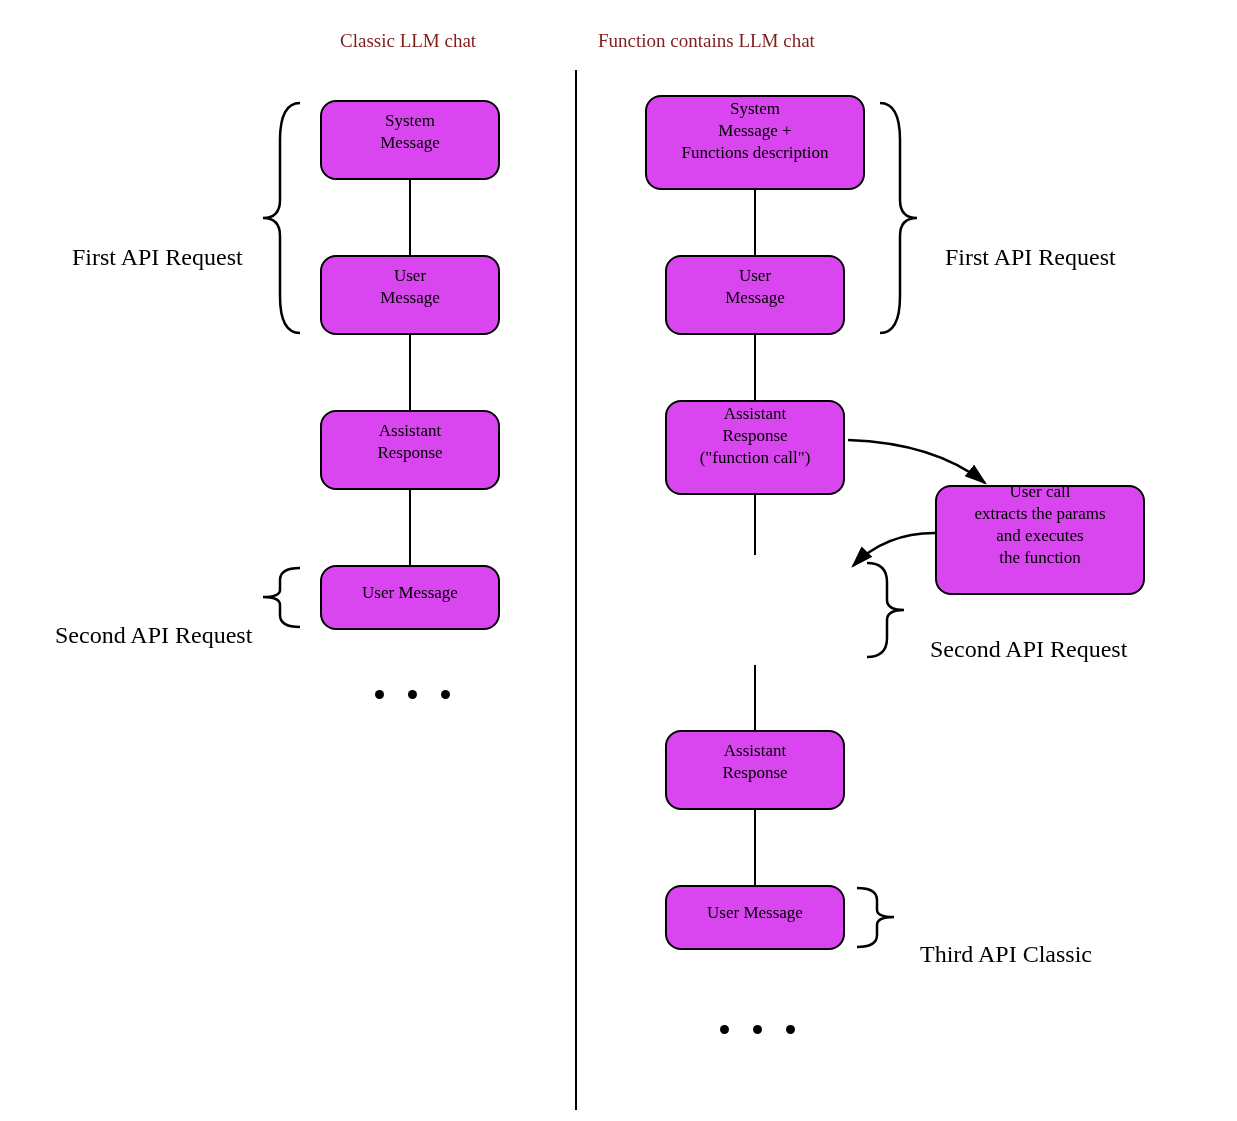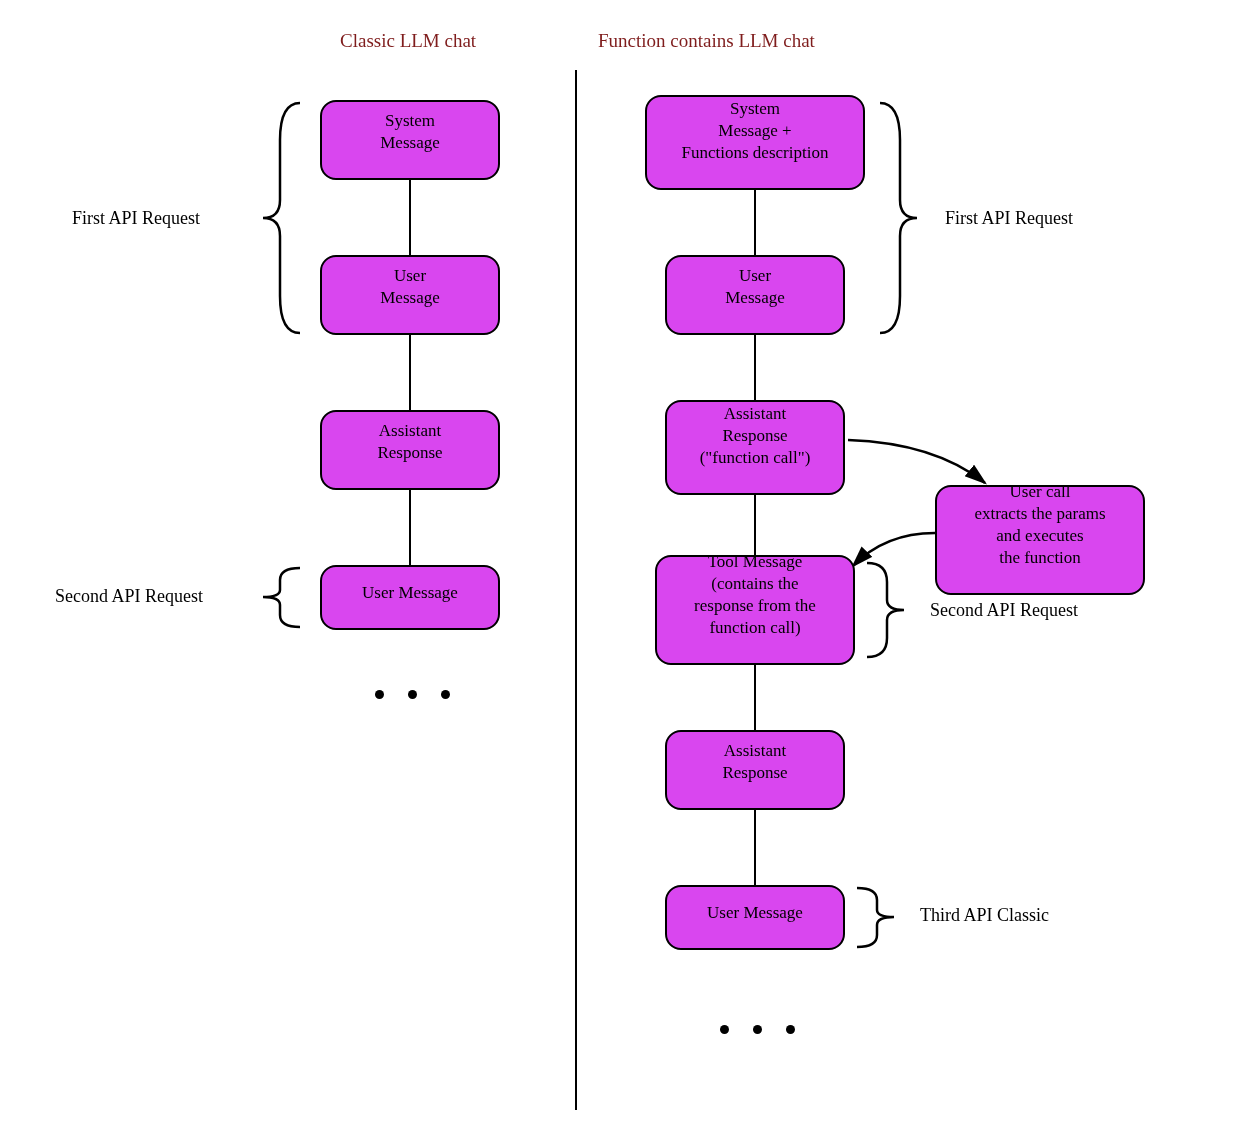--- a/index.html
+++ b/index.html
@@ -44,22 +44,23 @@
       width: 2px;
       background: #000;
     }
     .divider {
       position: absolute;
       width: 2px;
       background: #000;
     }
     .label {
       position: absolute;
-      font-size: 18px;
+      font-size: 24px;
       color: #000;
+      margin-top: 36px;
     }
     .dots {
       position: absolute;
       display: flex;
       gap: 24px;
     }
     .dot {
       width: 9px;
       height: 9px;
       background: #000;
@@ -154,26 +155,20 @@
   </svg>
   <svg style="position:absolute; left:845px; top:528px;" width="95" height="45" viewBox="0 0 95 45">
     <defs>
       <marker id="ah2" markerWidth="10" markerHeight="10" refX="8" refY="3" orient="auto">
         <path d="M0,0 L9,3 L0,6 Z" fill="#000"></path>
       </marker>
     </defs>
     <path d="M90 5 Q40 5 8 38" fill="none" stroke="#000" stroke-width="2.5" marker-end="url(#ah2)"></path>
   </svg>
 
-  <div class="box" style="left:655px; top:555px; width:200px; height:110px;">
-    <span style="white-space:pre-line;">Tool Message
-(contains the
-response from the
-function call)</span>
-  </div>
   <div class="vline" style="left:754px; top:665px; height:65px;"></div>
 
   <div class="box" style="left:665px; top:730px; width:180px; height:80px;">
     <span style="white-space:pre-line;">Assistant
 Response</span>
   </div>
   <div class="vline" style="left:754px; top:810px; height:75px;"></div>
 
   <div class="box" style="left:665px; top:885px; width:180px; height:65px;">
     <span>User Message</span>

